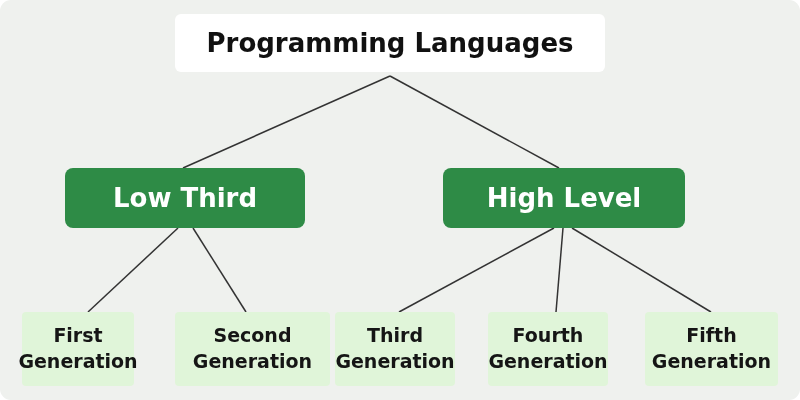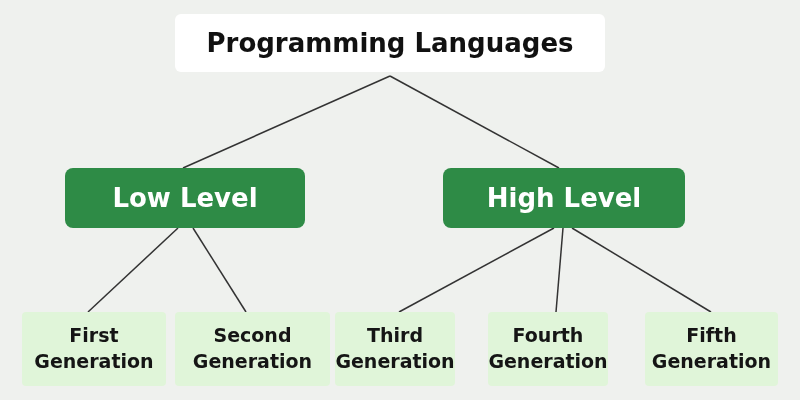--- a/index.html
+++ b/index.html
@@ -7,20 +7,21 @@
     padding: 0;
     background: #ffffff;
   }
   .canvas {
     position: relative;
     width: 800px;
     height: 400px;
     background: var(--bg, #eff1ee);
     font-family: "DejaVu Sans", "Liberation Sans", sans-serif;
     overflow: hidden;
+    border-radius: 11px;
   }
   svg.edges {
     position: absolute;
     left: 0;
     top: 0;
     width: 800px;
     height: 400px;
   }
   svg.edges line {
     stroke: var(--line, #333333);
@@ -60,21 +61,21 @@
     top: 312px;
     height: 74px;
     background: var(--leaf-bg, #e0f5d9);
     border-radius: 4px;
     color: #151515;
     font-size: 19px;
     font-weight: 700;
     line-height: 1.35;
     padding: 0 2px;
   }
-  .leaf.l1 { left: 22px;  width: 144px; }
+  .leaf.l1 { left: 22px;  width: 112px; }
   .leaf.l2 { left: 175px; width: 155px; }
   .leaf.l3 { left: 335px; width: 120px; }
   .leaf.l4 { left: 488px; width: 120px; }
   .leaf.l5 { left: 645px; width: 133px; }
 </style>
 </head>
 <body>
 
 <div class="canvas">
 
@@ -83,21 +84,21 @@
     <line x1="390" y1="76" x2="559" y2="168"></line>
     <line x1="178" y1="228" x2="88" y2="312"></line>
     <line x1="193" y1="228" x2="246" y2="312"></line>
     <line x1="554" y1="228" x2="399" y2="312"></line>
     <line x1="563" y1="228" x2="556" y2="312"></line>
     <line x1="572" y1="228" x2="711" y2="312"></line>
   </svg>
 
   <div class="node root">Programming Languages</div>
 
-  <div class="node branch low">Low Level</div>
+  <div class="node branch low">Low Third</div>
 
   <div class="node branch high">High Level</div>
 
   <div class="node leaf l1">First Generation</div>
 
   <div class="node leaf l2">Second Generation</div>
 
   <div class="node leaf l3">Third Generation</div>
 
   <div class="node leaf l4">Fourth Generation</div>

